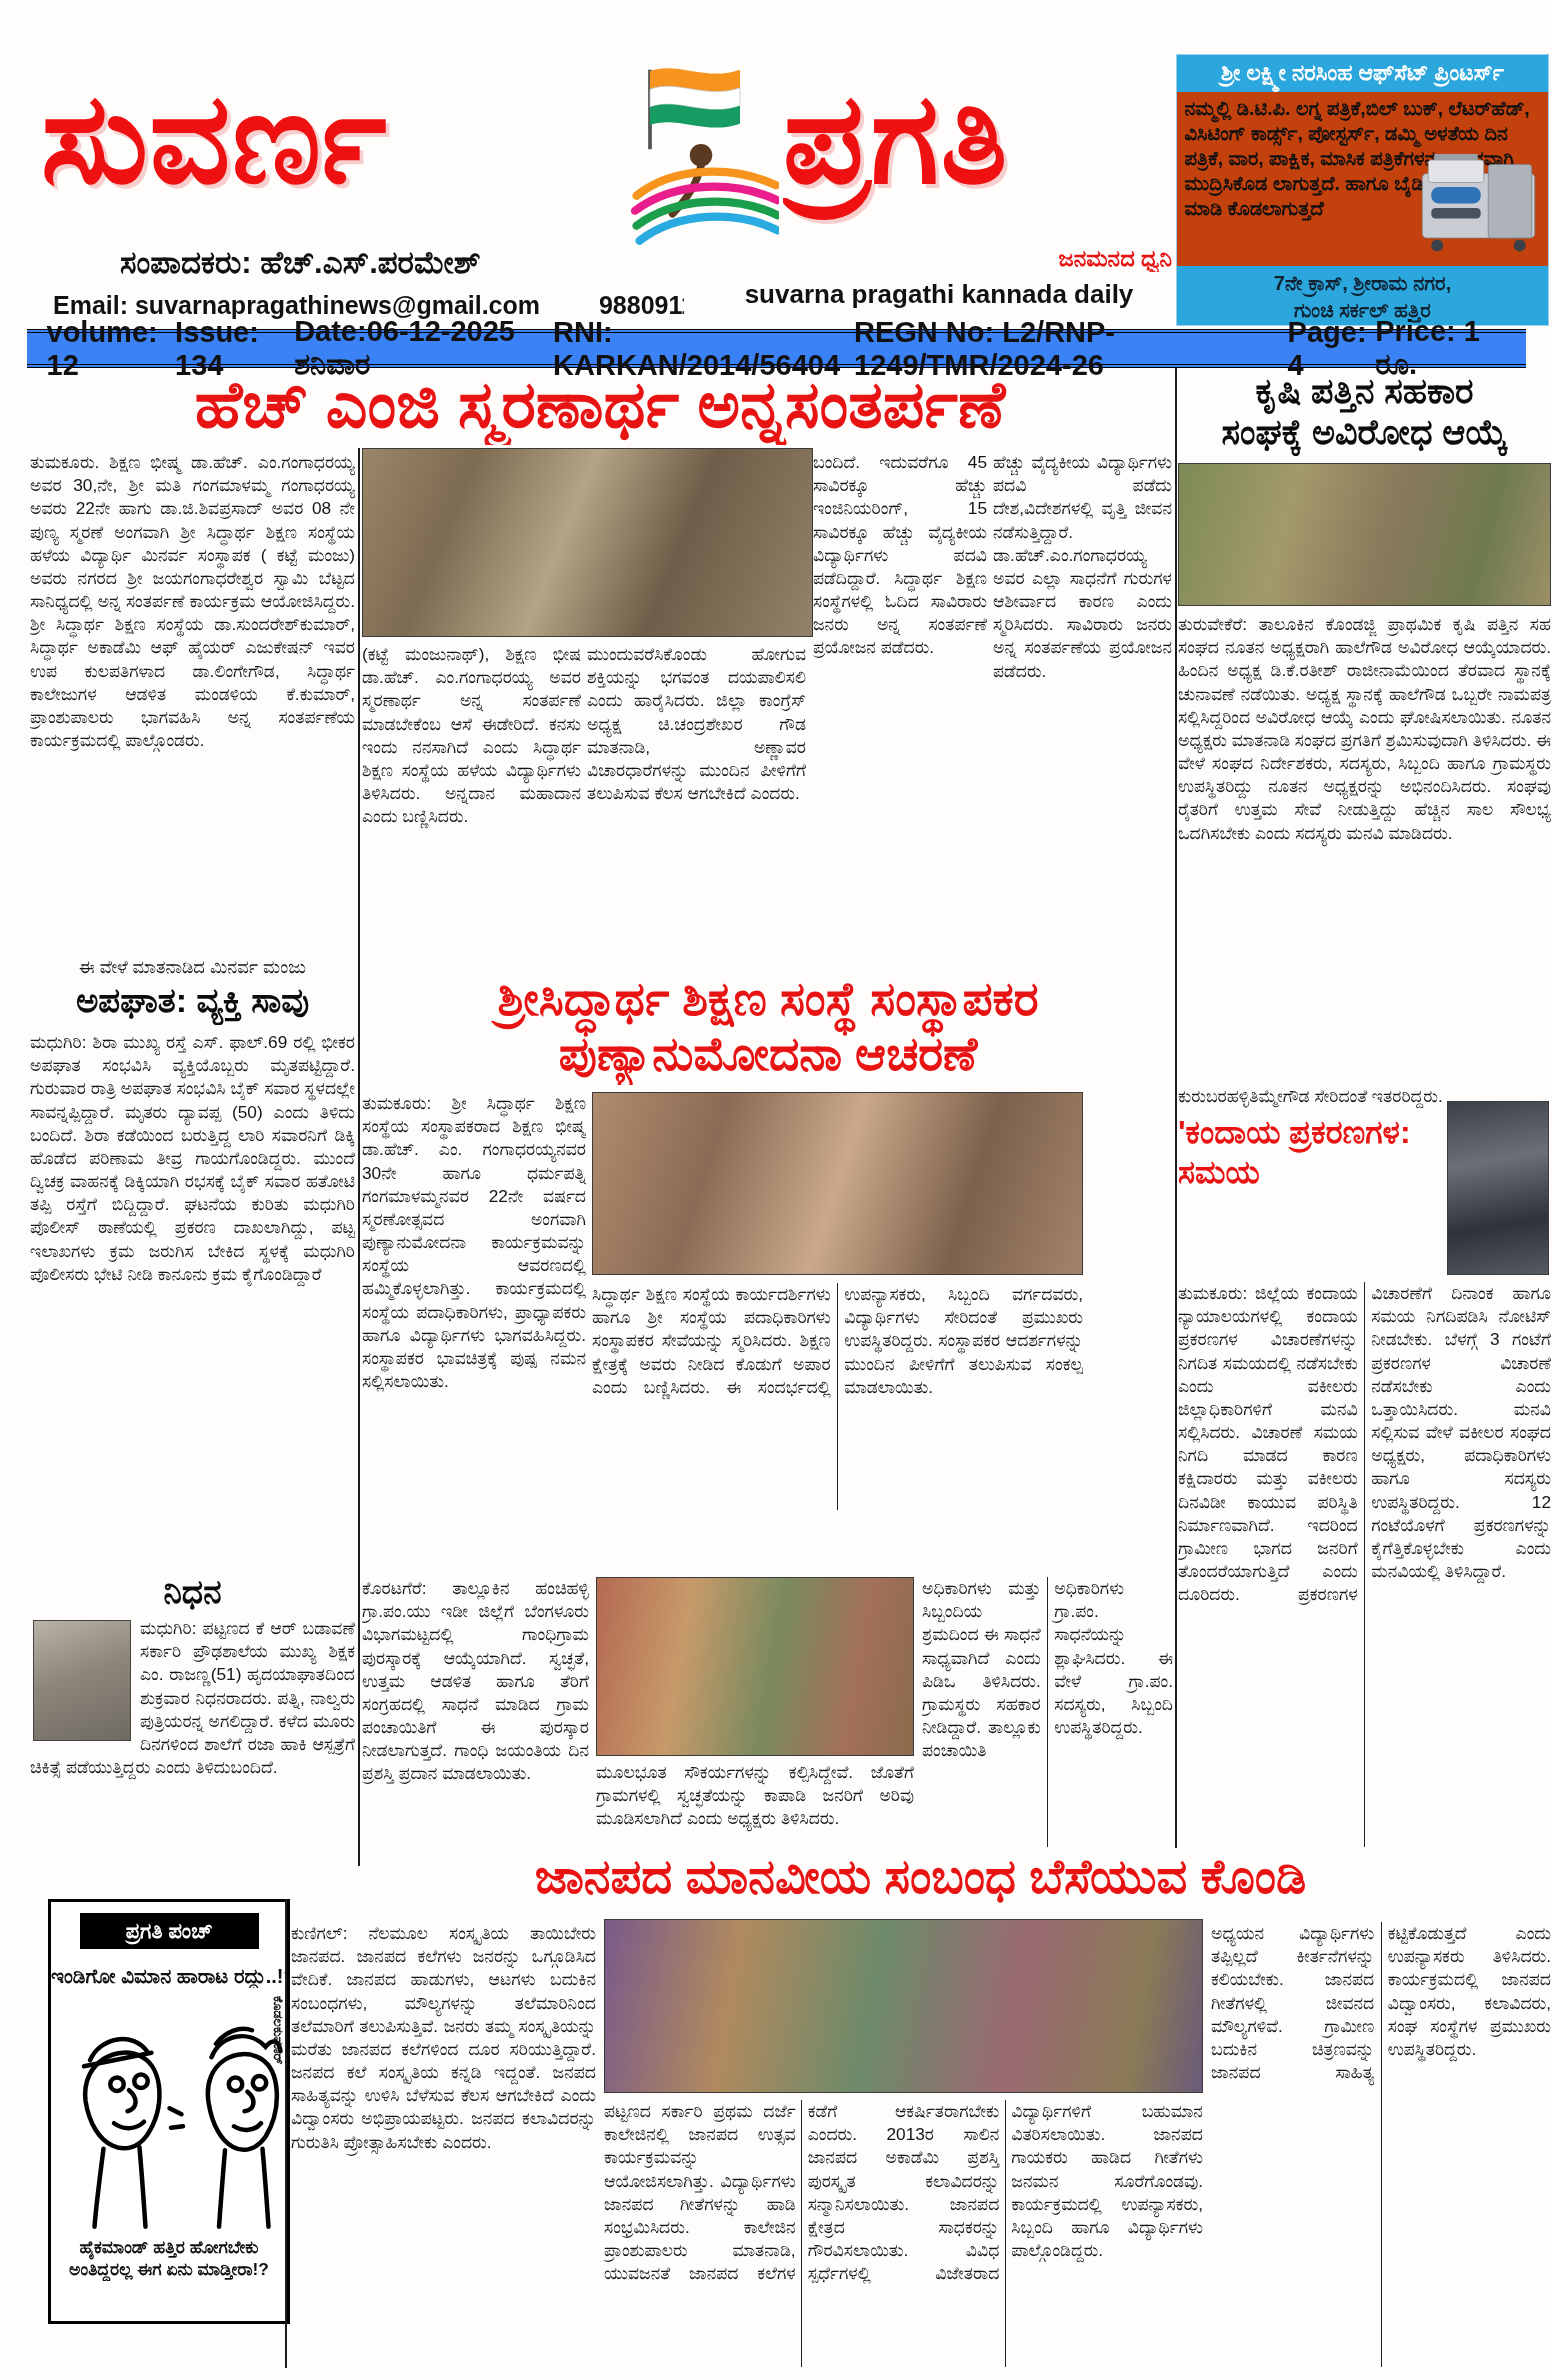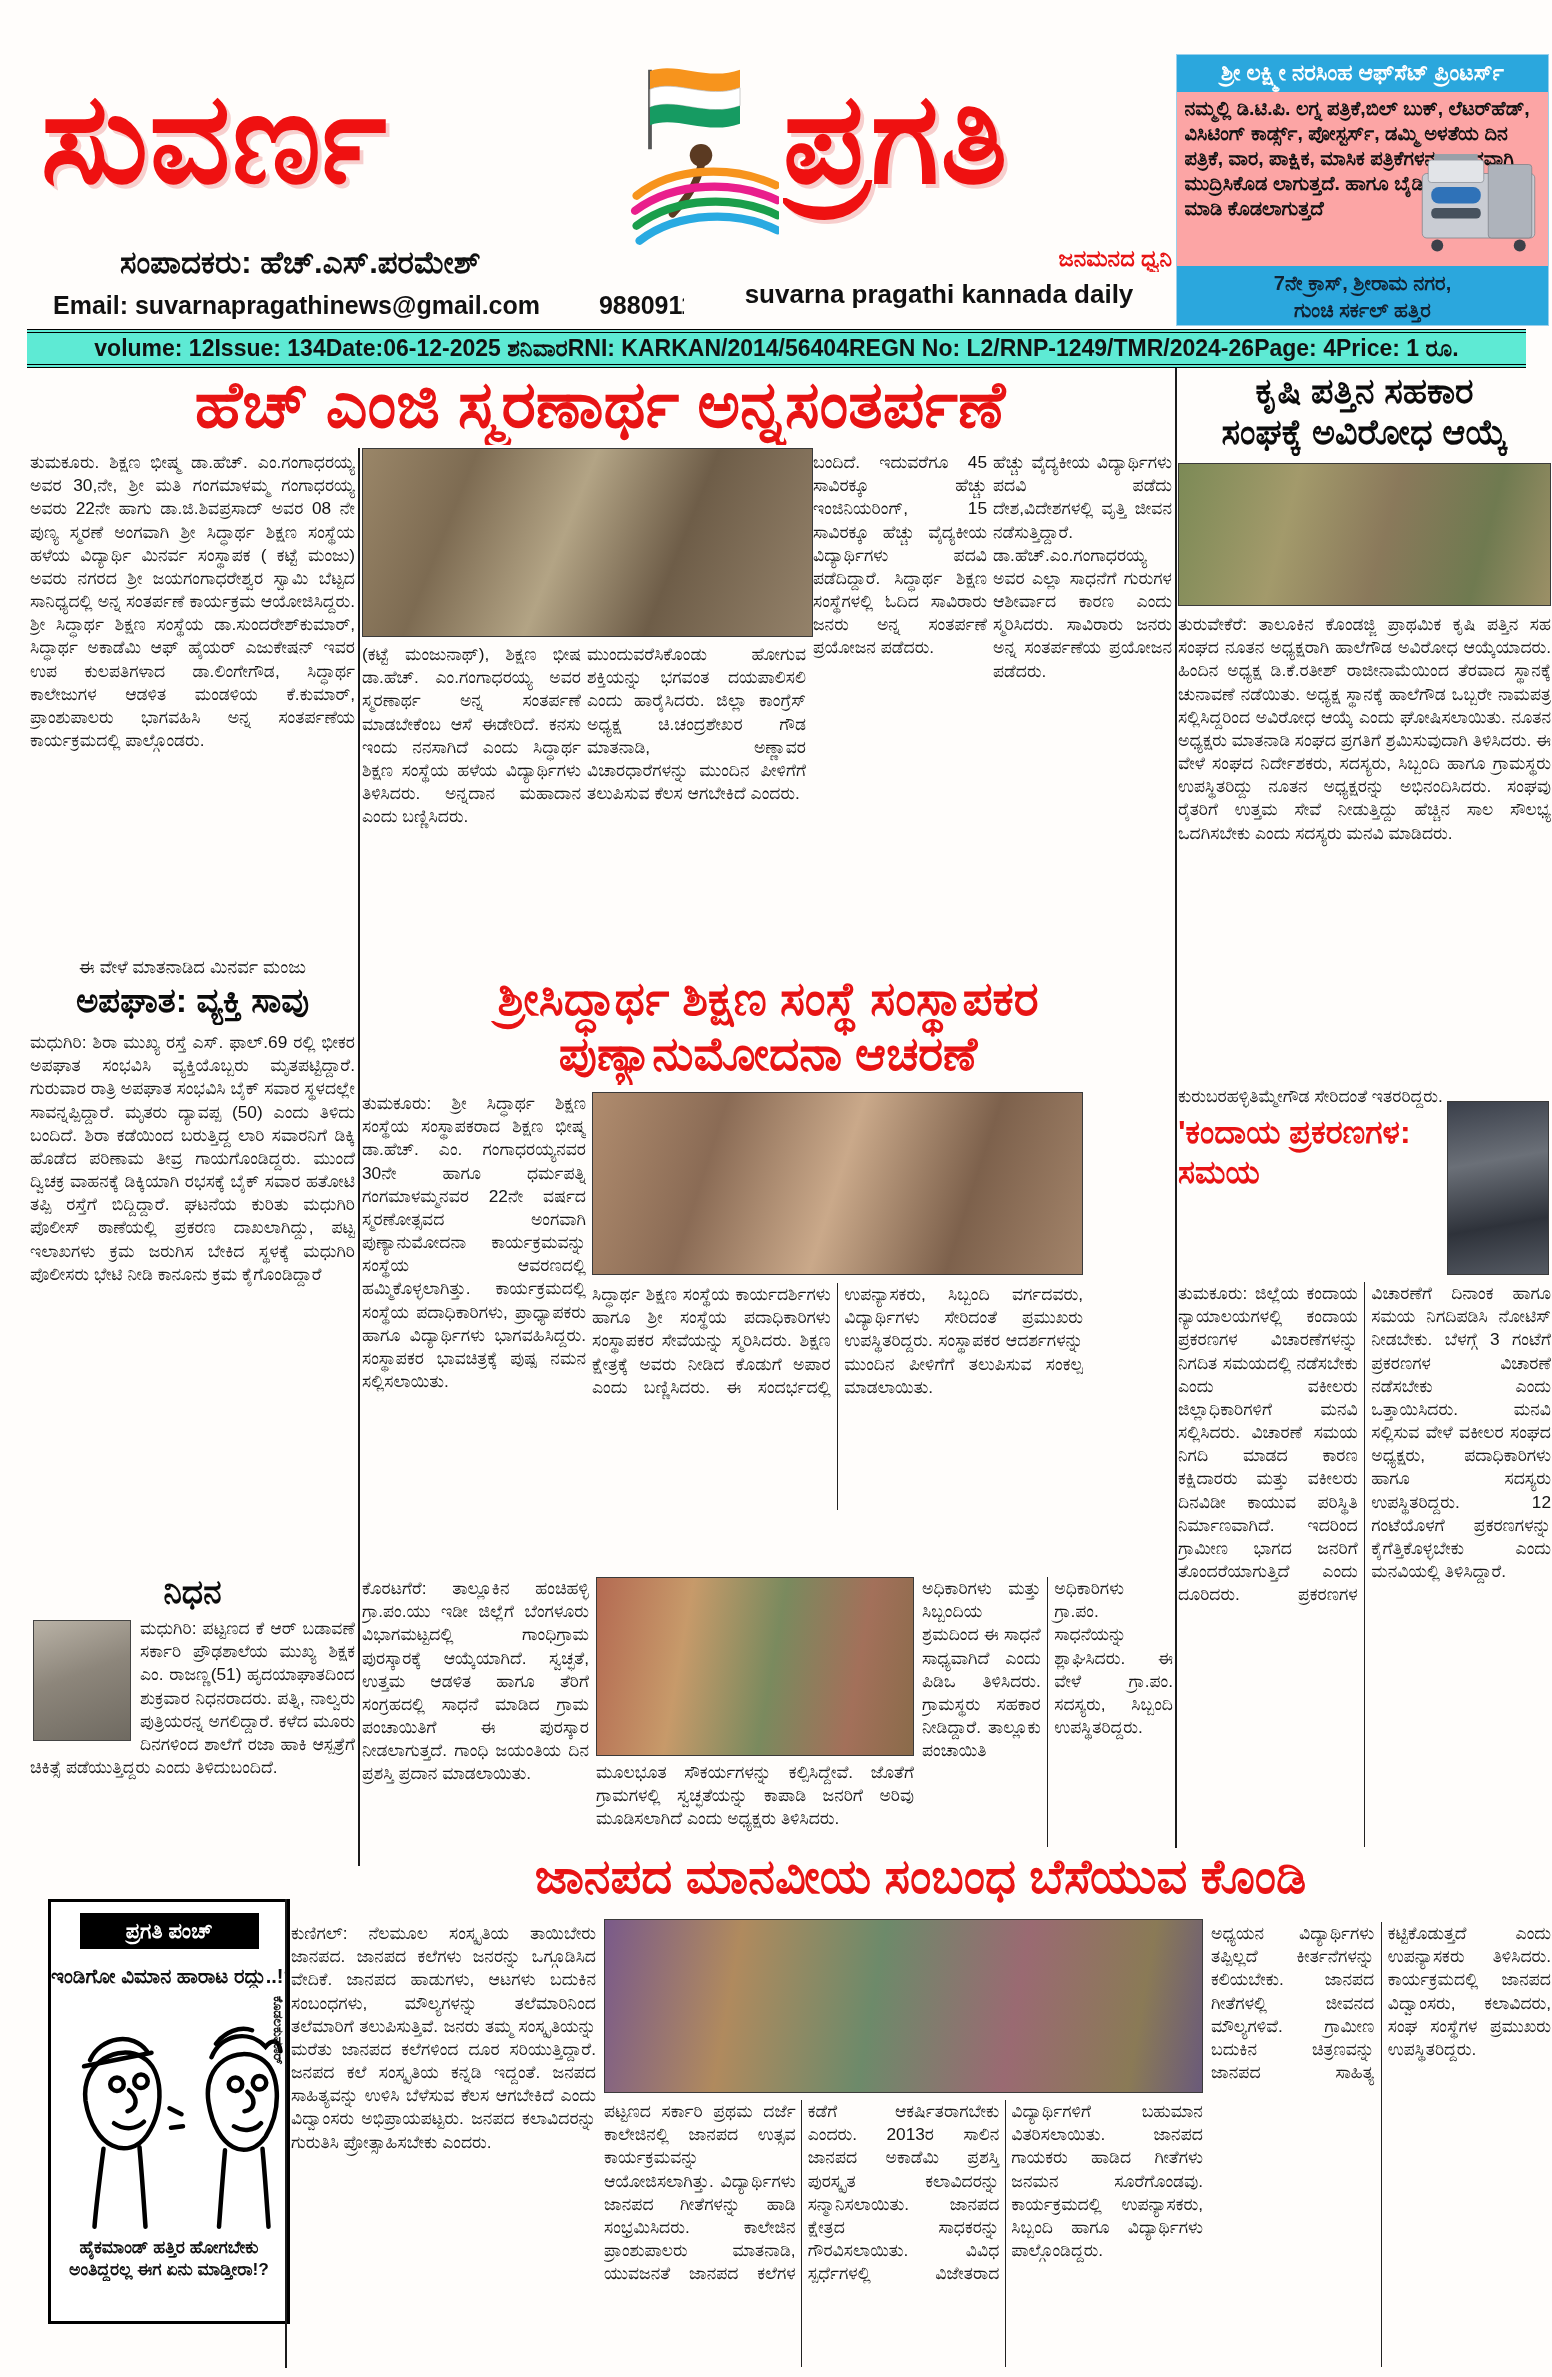--- a/index.html
+++ b/index.html
@@ -9,22 +9,22 @@
   .body-txt{font-size:17.3px;line-height:1.34;text-align:justify;overflow:hidden;color:#141414;
             word-break:break-word;font-weight:500;}
   .photo{border:1.5px solid #3a3a3a;box-sizing:border-box;}
   .vr{position:absolute;width:1.5px;background:#1c1c1c;}
   .hl-red{color:#e81414;font-weight:bold;text-align:center;overflow:hidden;white-space:nowrap;}
   .hl-black{color:#0c0c0c;font-weight:bold;text-align:center;overflow:hidden;}
   .masthead-title{color:#ef1111;font-weight:bold;letter-spacing:1.5px;
                   text-shadow:3.8px 3.8px 0 rgba(220,40,40,.22);white-space:nowrap;overflow:hidden;}
   .infobar{display:flex;justify-content:center;align-items:center;
            border-top:4.5px double #000;border-bottom:4.5px double #000;
-           font-weight:bold;font-size:23px;padding:3px 19.5px;box-sizing:border-box;background:#5eead4;}
-  .adbox{background:#fca5a5;border:0.8px solid #9ad0ec;box-sizing:border-box;overflow:hidden;}
+           font-weight:bold;font-size:29px;padding:3px 19.5px;box-sizing:border-box;background:#3b82f6;}
+  .adbox{background:#c2410c;border:0.8px solid #9ad0ec;box-sizing:border-box;overflow:hidden;}
   .adbar{background:#2ba7dd;color:#fff;font-weight:bold;font-size:22px;text-align:center;
          padding:5.3px 3px;overflow:hidden;white-space:nowrap;}
   .adbody{font-size:19.5px;font-weight:bold;line-height:1.28;padding:4.5px 7.5px;text-align:left;overflow:hidden;}
   .adfoot{background:#2ba7dd;color:#123;font-weight:bold;font-size:20px;text-align:center;
           line-height:1.35;padding:4.5px 1.5px;overflow:hidden;}
   .cartoon{border:3.8px solid #000;background:#fff;box-sizing:border-box;overflow:hidden;}
   .cartoon-bar{background:#000;color:#fff;font-weight:bold;font-size:21px;text-align:center;
                width:173px;margin:10.5px auto 0;padding:6px 3px;overflow:hidden;white-space:nowrap;}
   .col2{column-count:2;column-gap:13.5px;column-rule:0.8px solid #222;}
   .col3{column-count:3;column-gap:12px;column-rule:0.8px solid #222;}

